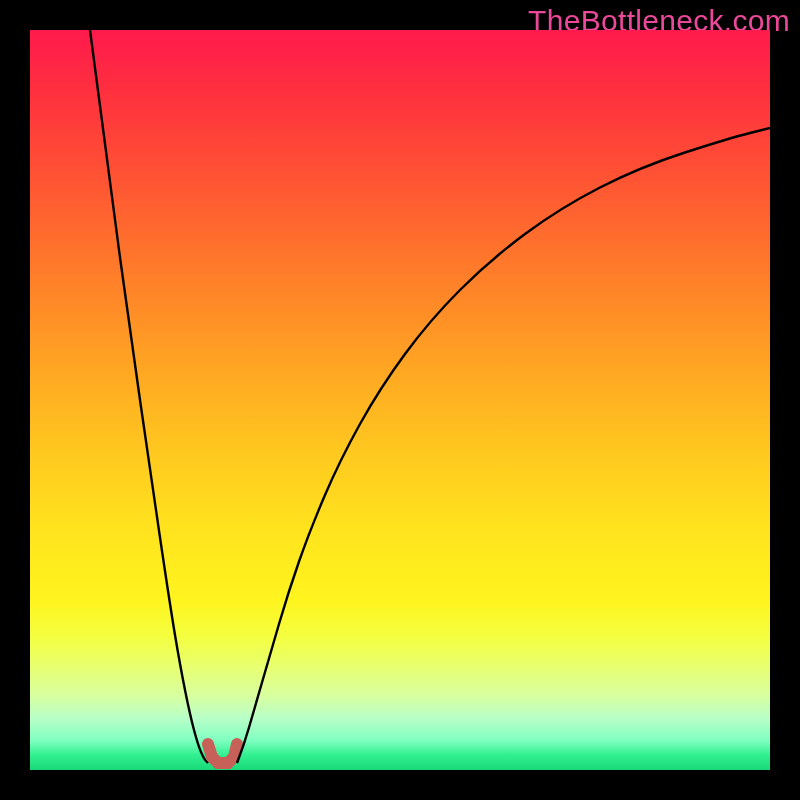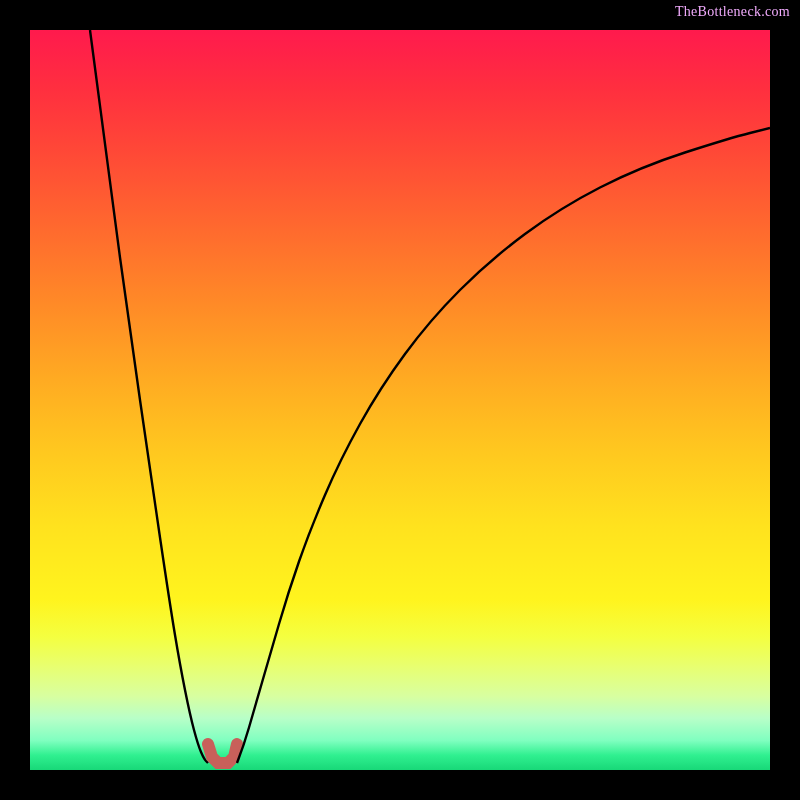--- a/index.html
+++ b/index.html
@@ -40,23 +40,23 @@
       #b8ffc8 93%,
       #80ffc0 96%,
       #30f090 98%,
       #18d878 100%
     );
   }
   .watermark {
     position: absolute;
     top: 4px;
     right: 10px;
-    font-family: Liberation Serif, serif;
-    font-size: 14px;
-    color: #f0abfc;
+    font-family: Liberation Sans, sans-serif;
+    font-size: 30px;
+    color: #ec4899;
     letter-spacing: 0.3px;
   }
   svg {
     position: absolute;
     left: 0;
     top: 0;
   }
 </style>
 </head>
 <body>

